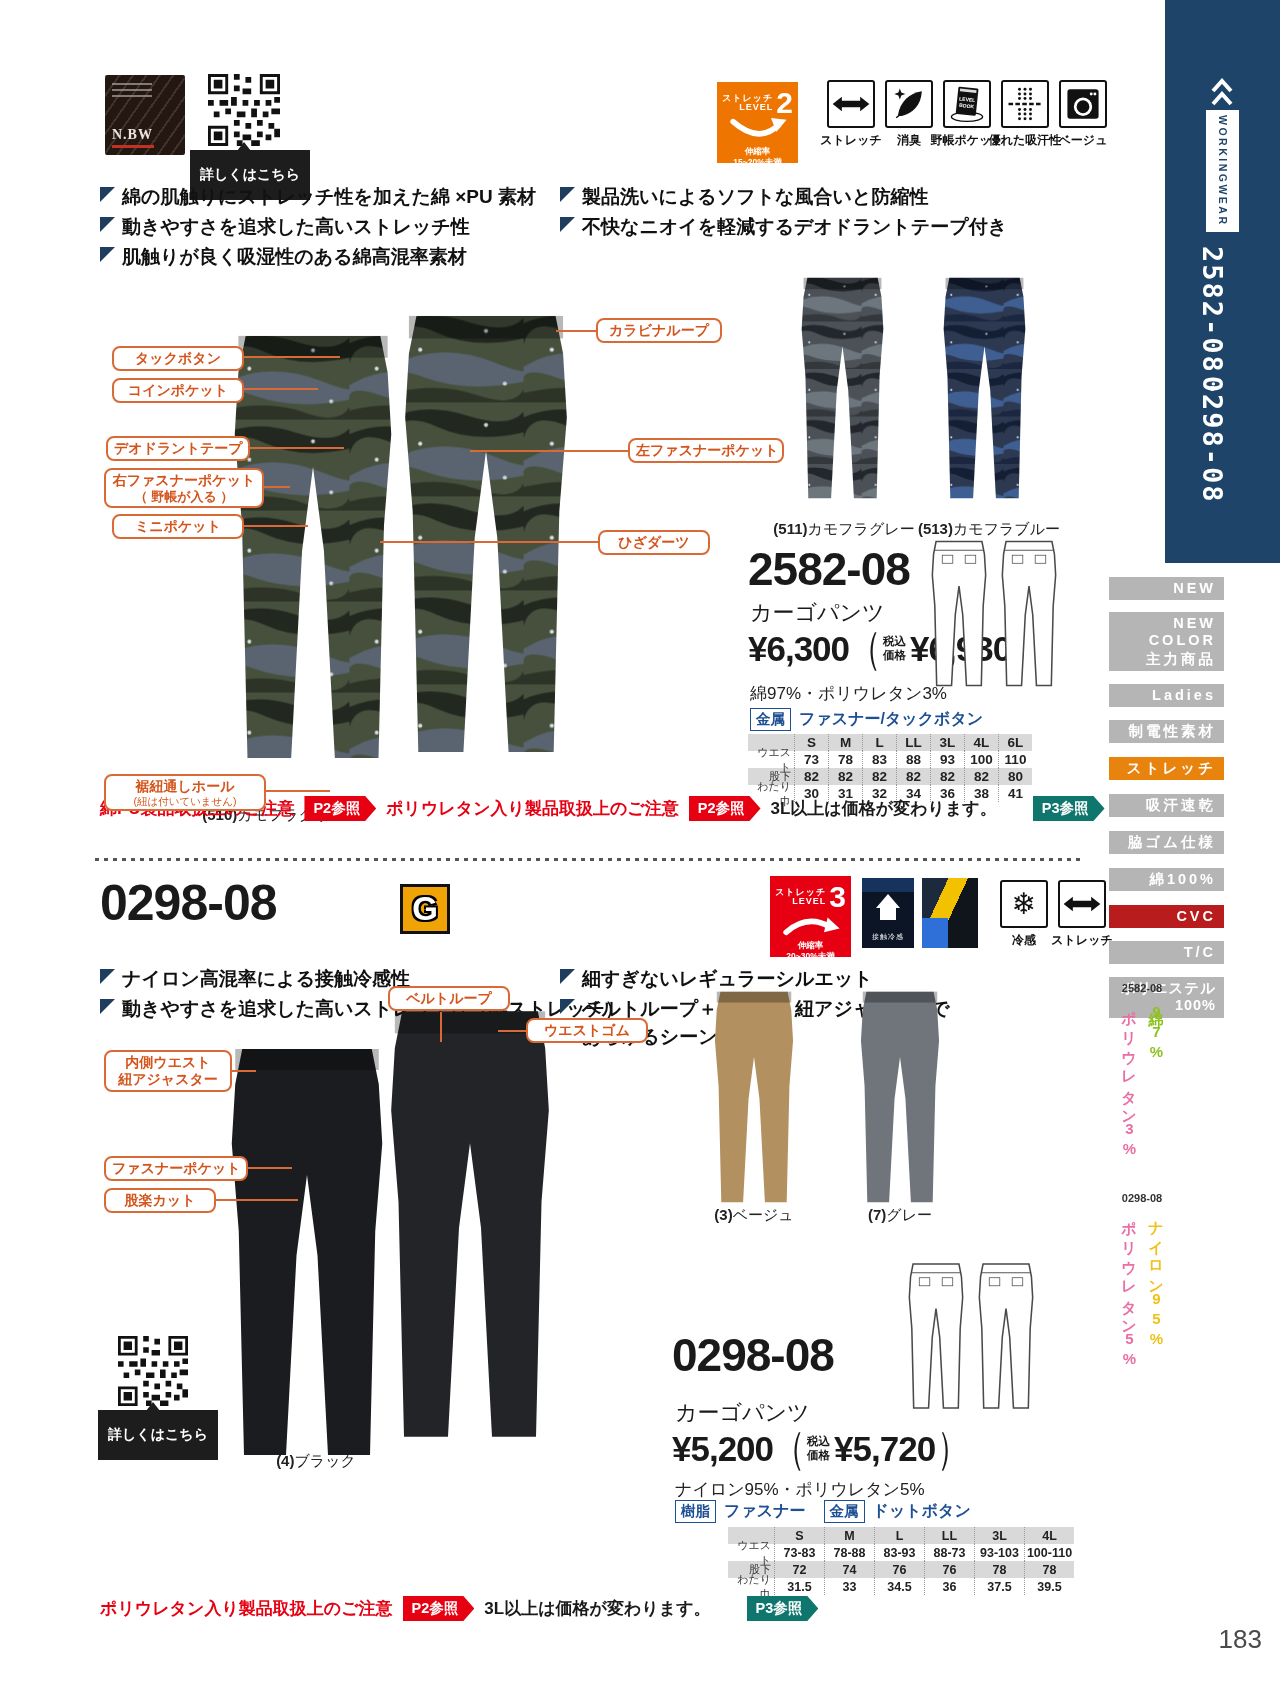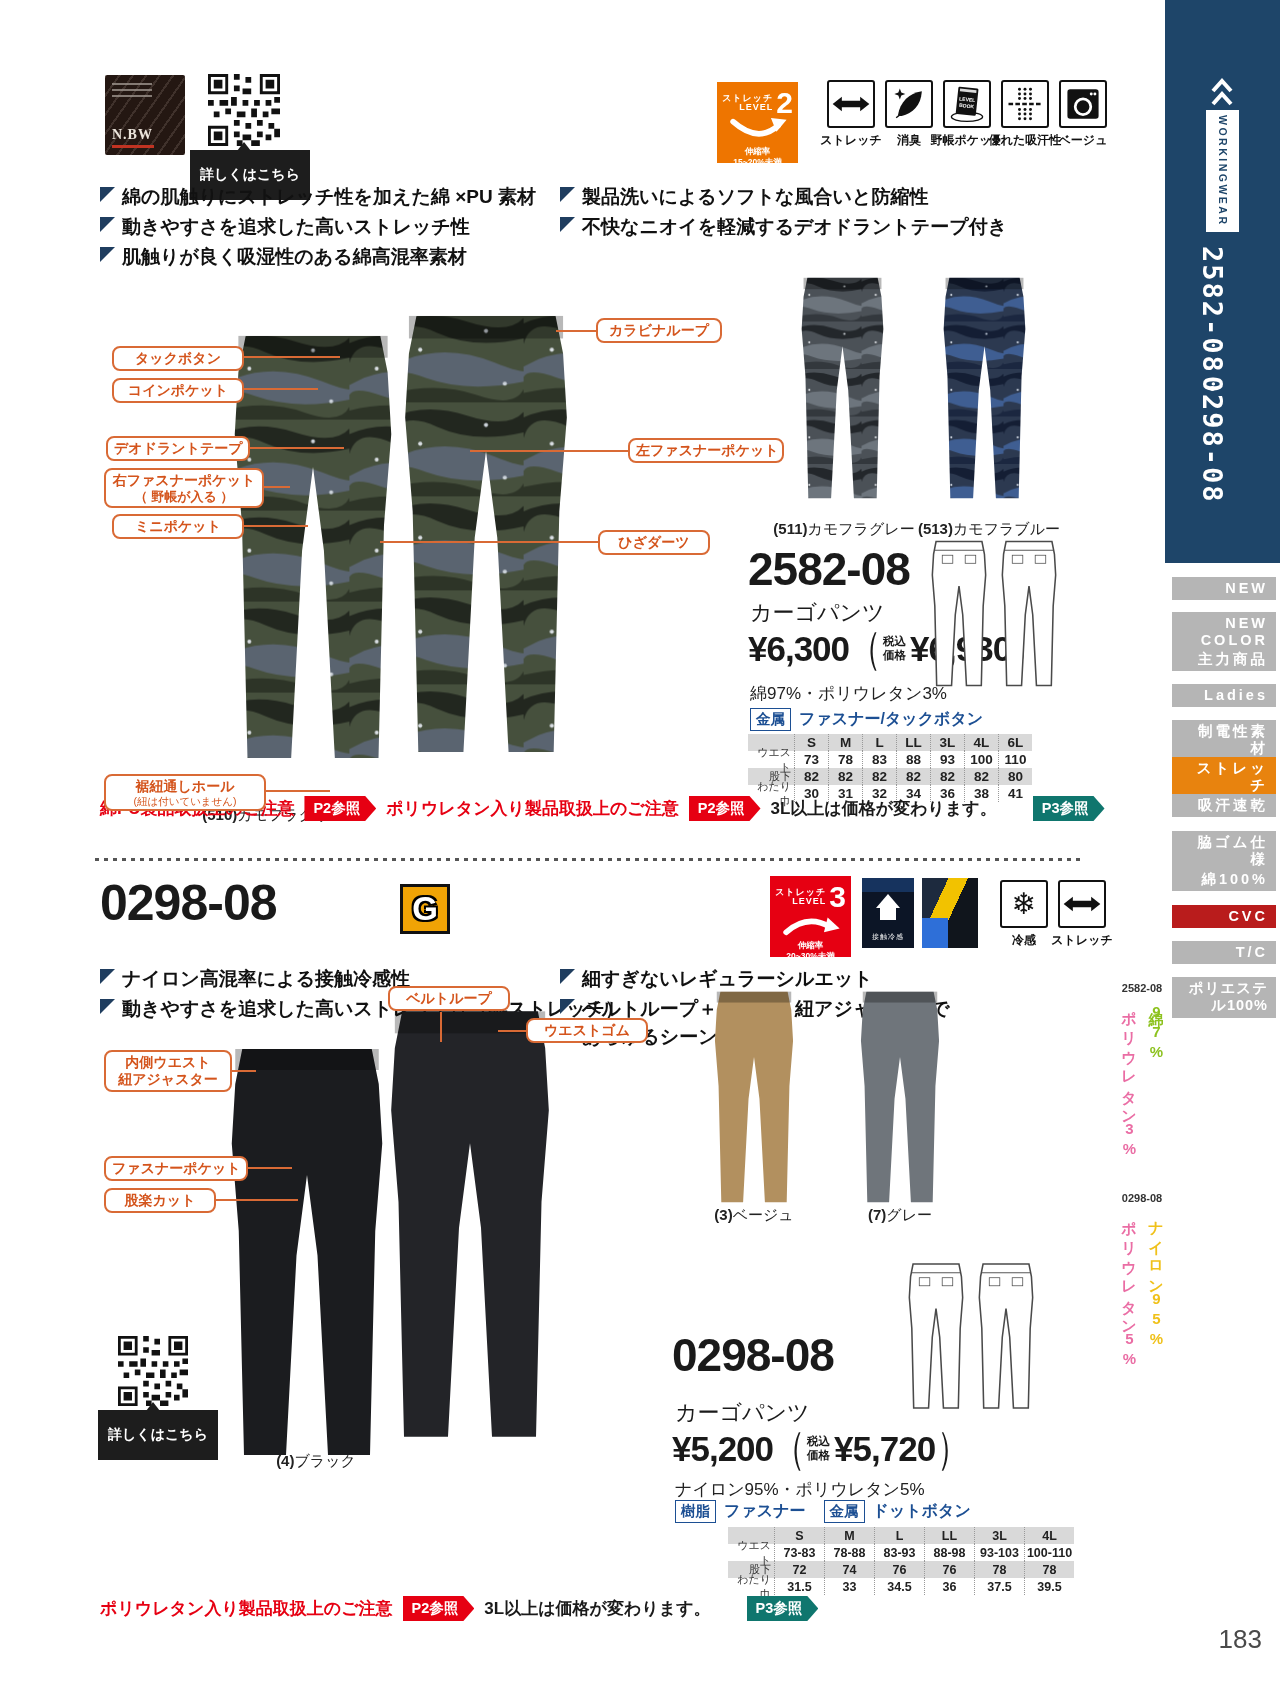--- a/index.html
+++ b/index.html
@@ -51,22 +51,22 @@
   .t1 .cell{width:34px;}
   .t2 .cell{width:50px;font-size:12.5px;}
   
   .clabel{position:absolute;font-size:15px;color:#222;text-align:center;white-space:nowrap;}
   .clabel b{font-weight:bold;margin-top:24px;}
   
   .navy{position:absolute;left:1165px;top:0;width:115px;height:563px;background:#1e4569;}
   .wwbox{position:absolute;left:1206px;top:110px;width:33px;height:122px;background:#fff;display:flex;align-items:center;justify-content:center;}
   .wwtext{writing-mode:vertical-rl;font-size:10.5px;font-weight:bold;letter-spacing:2.5px;color:#1e4569;}
   .bigcodes{position:absolute;left:1194px;top:246px;writing-mode:vertical-rl;color:#fff;font-size:27px;font-weight:bold;letter-spacing:2px;font-family:"DejaVu Sans Mono","Liberation Sans",monospace;}
-  .tag{position:absolute;left:1172px;width:104px;background:#b5b5b5;color:#fff;text-align:right;
-       font-size:14.5px;font-weight:bold;letter-spacing:3px;padding:3px 8px 3px 16px;box-sizing:border-box;line-height:1.2;}
+  .tag{position:absolute;left:1109px;width:115px;background:#b5b5b5;color:#fff;text-align:right;
+       font-size:14.5px;font-weight:bold;letter-spacing:3px;padding:3px 8px 3px 0;box-sizing:border-box;line-height:1.2;}
   .tag.org{background:#e8830e;}
   .tag.blk{background:#b91c1c;}
   .vcol{position:absolute;writing-mode:vertical-rl;text-orientation:upright;font-weight:bold;font-size:15px;letter-spacing:3px;white-space:nowrap;}
   .vhead{position:absolute;font-size:11px;font-weight:bold;color:#333;}
   .pageno{position:absolute;left:1200px;top:1624px;width:62px;text-align:right;font-size:26px;color:#4a4a4a;}
   
   .dotline{position:absolute;height:3px;background:repeating-linear-gradient(90deg,#555 0 4px,transparent 4px 9px);}
   .qrtag{position:absolute;background:#1d1d1d;color:#fff;font-size:14px;font-weight:bold;padding:16px 10px;white-space:nowrap;}
   .qrptr{position:absolute;width:0;height:0;border-left:7px solid transparent;border-right:7px solid transparent;border-bottom:9px solid #1d1d1d;}
   .nbw{position:absolute;left:105px;top:75px;width:80px;height:80px;background:#241712;border-radius:2px;overflow:hidden;}
@@ -550,21 +550,21 @@
           <div class="cell">3L</div>
           <div class="cell">4L</div>
         </div>
       </div>
     <div class="strow">
         <div class="slabel">ウエスト</div>
         <div class="cells">
           <div class="cell">73-83</div>
           <div class="cell">78-88</div>
           <div class="cell">83-93</div>
-          <div class="cell">88-98</div>
+          <div class="cell">88-73</div>
           <div class="cell">93-103</div>
           <div class="cell">100-110</div>
         </div>
       </div>
     <div class="strow g">
         <div class="slabel">股下</div>
         <div class="cells">
           <div class="cell">72</div>
           <div class="cell">74</div>
           <div class="cell">76</div>

